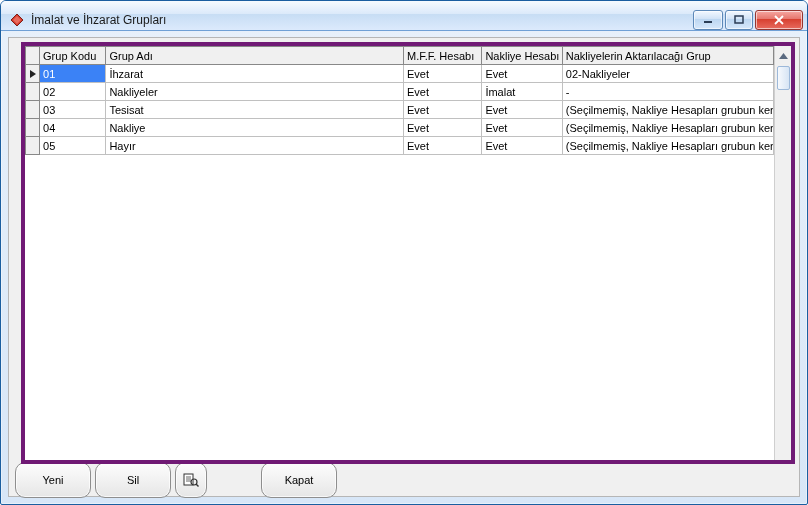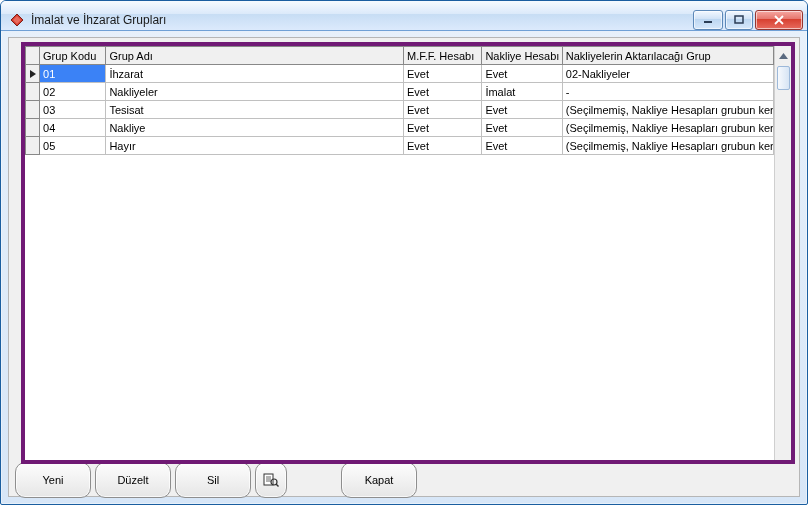--- a/index.html
+++ b/index.html
@@ -224,21 +224,20 @@
                 <polygon points="4.5,0 9,6 0,6" fill="#5a6a80"></polygon>
               </svg>
           </div>
           <div class="thumb"></div>
         </div>
       </div>
     </div>
 
     <div class="btnbar">
       <div class="btn">Yeni</div>
-      <div class="btn">Düzelt</div>
       <div class="btn">Sil</div>
       <div class="btn icon-only">
         <svg width="16" height="14">
           <rect x="1" y="1" width="9" height="11" fill="#fff" stroke="#333" stroke-width="1"></rect>
           <line x1="3" y1="4" x2="8" y2="4" stroke="#666"></line>
           <line x1="3" y1="6" x2="8" y2="6" stroke="#666"></line>
           <line x1="3" y1="8" x2="8" y2="8" stroke="#666"></line>
           <circle cx="11" cy="9" r="3" fill="none" stroke="#333" stroke-width="1.2"></circle>
           <line x1="13" y1="11" x2="15.5" y2="13.5" stroke="#333" stroke-width="1.4"></line>
         </svg>

